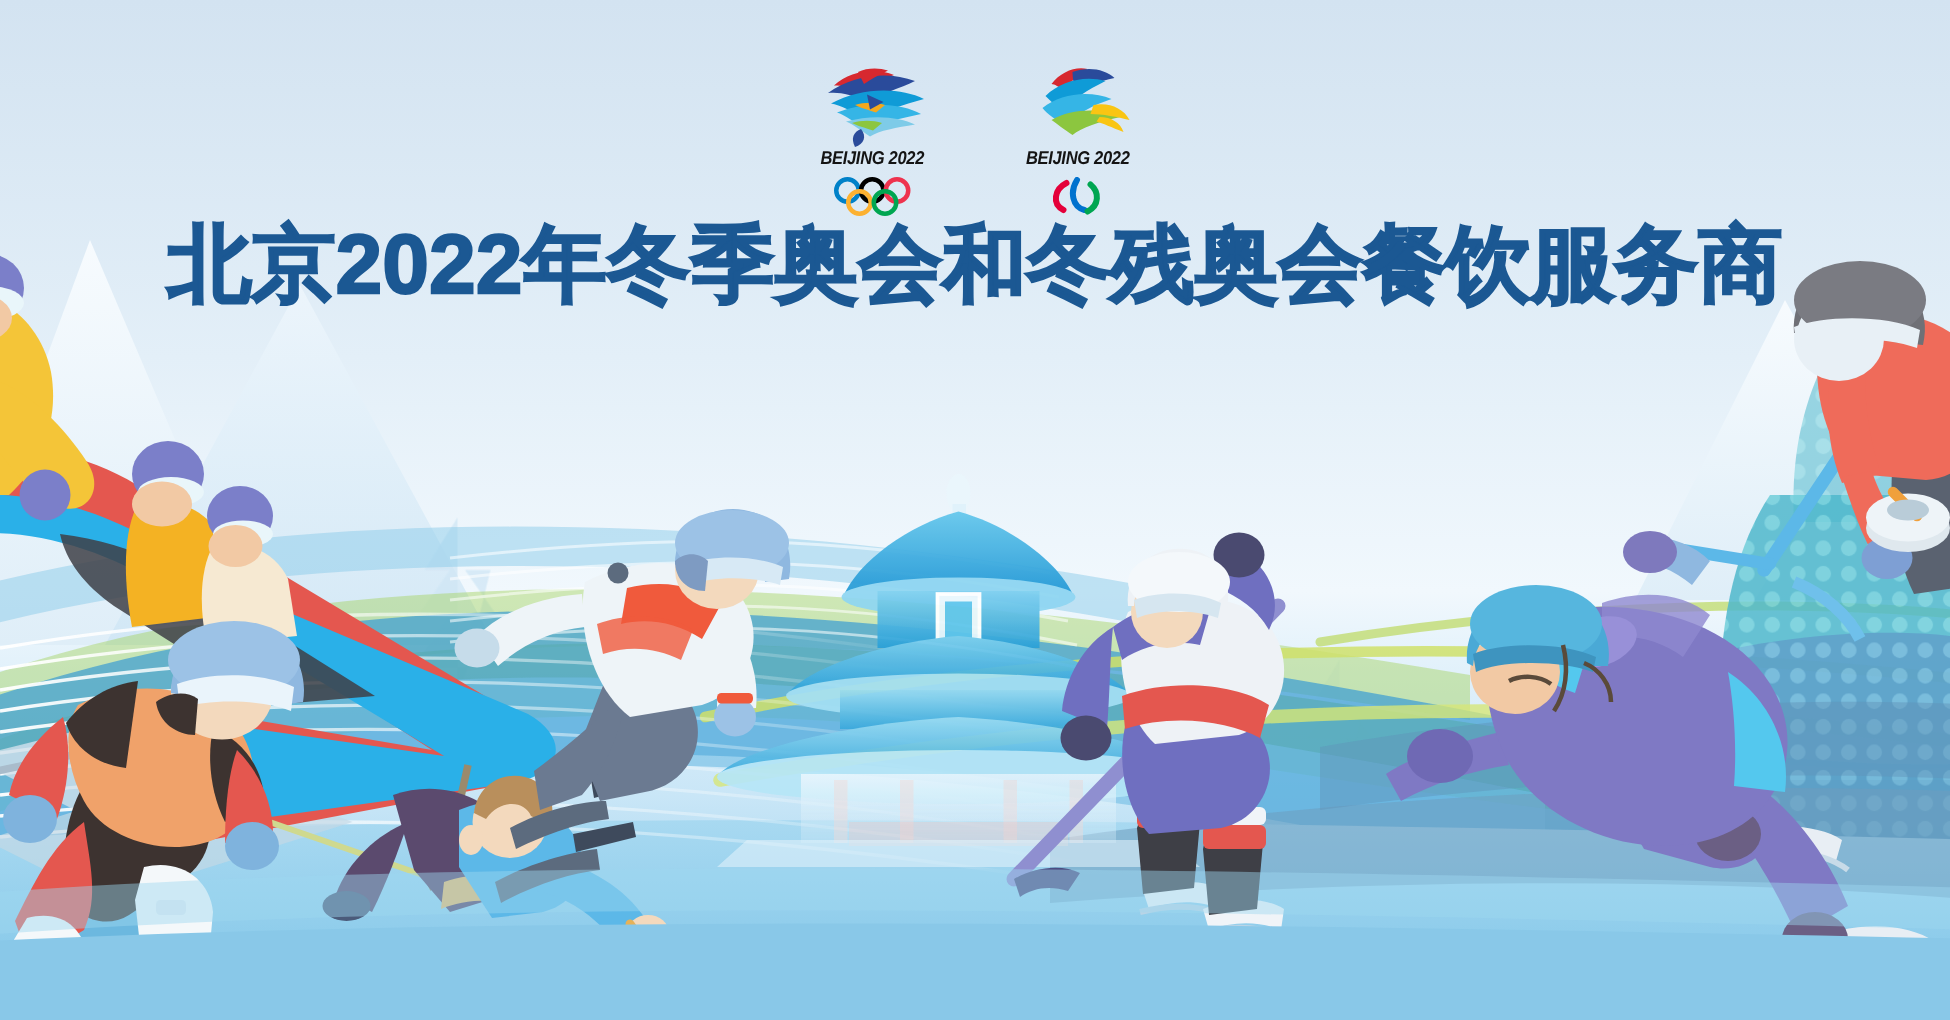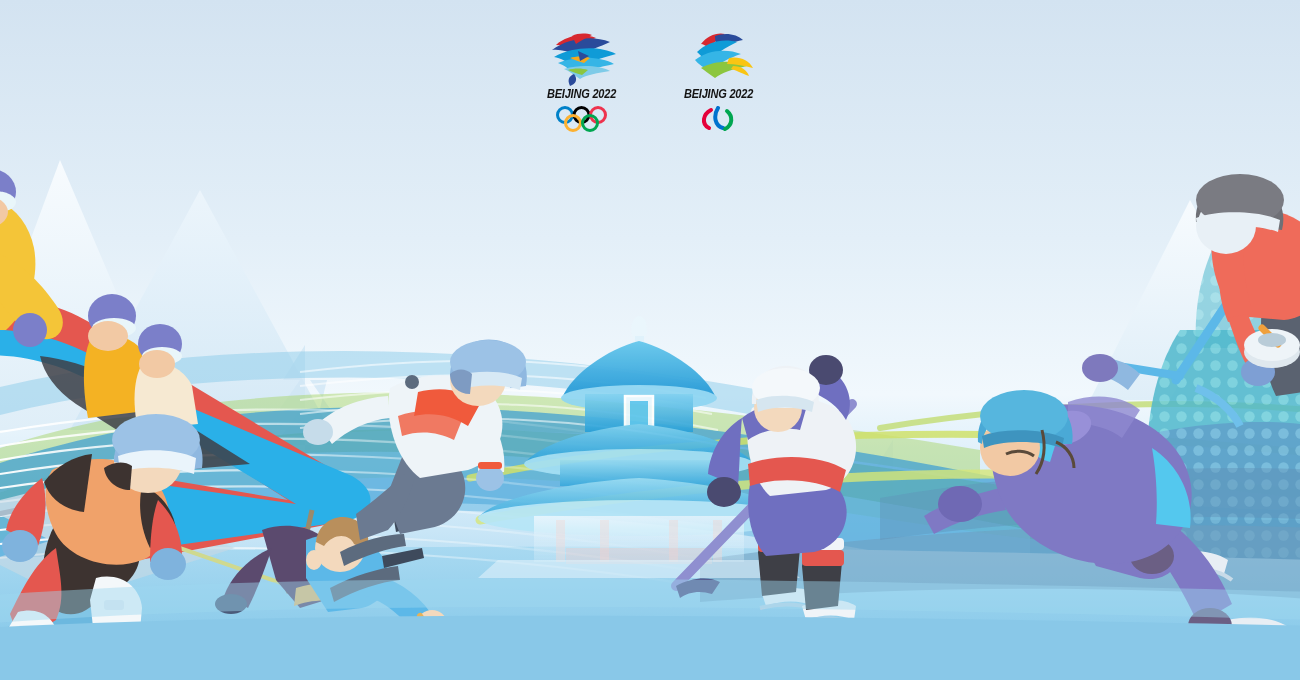--- a/index.html
+++ b/index.html
@@ -9,21 +9,21 @@
     position:relative;
     width:1300px;height:680px;
     overflow:hidden;
     background:linear-gradient(180deg,#d3e3f1 0%,#d9e8f4 18%,#e2eef7 34%,#eaf3fa 48%,#f0f7fc 58%,#e9f4fb 66%,#cfe8f7 76%,#a9d7f0 86%,#8dcbea 94%,#86c8e8 100%);
   }
   .layer{position:absolute;left:0;top:0;width:1300px;height:680px;}
   .layer svg{display:block;width:1300px;height:680px;}
 
   
   #emblems{
-    position:absolute;left:0;top:30px;width:1300px;
+    position:absolute;left:0;top:42px;width:1300px;
     display:flex;justify-content:center;align-items:flex-start;gap:42px;
     z-index:40;
   }
   .emblem{width:95px;height:105px;position:relative;}
   .emblem svg{display:block;}
   .emblem .wordmark{
     position:absolute;left:0;right:0;top:58px;
     text-align:center;
     font-family:"Liberation Sans","DejaVu Sans",sans-serif;
     font-weight:bold;font-style:italic;
@@ -469,14 +469,15 @@
       <svg width="95" height="26" viewBox="0 0 95 26" style="position:absolute;left:0;top:76px;">
         <g fill="none" stroke-width="4" stroke-linecap="round">
           <path d="M40 4 C 32 8 30 18 38 22" stroke="#e4003a"></path>
           <path d="M47 2 C 42 10 44 20 52 22" stroke="#0072ce"></path>
           <path d="M56 5 C 62 10 62 19 54 23" stroke="#00a651"></path>
         </g>
       </svg>
     </div>
   </div>
 
+  <div id="title">北京2022年冬季奥会和冬残奥会餐饮服务商</div>
 
 </div>
 
 </body></html>

